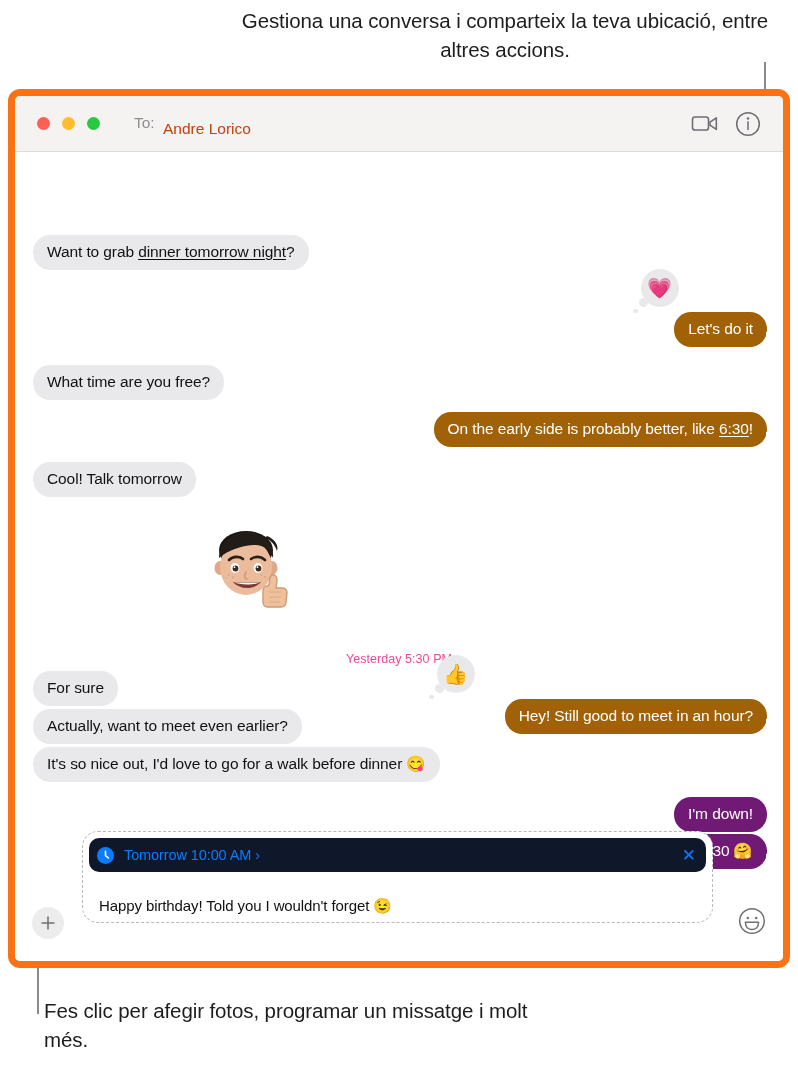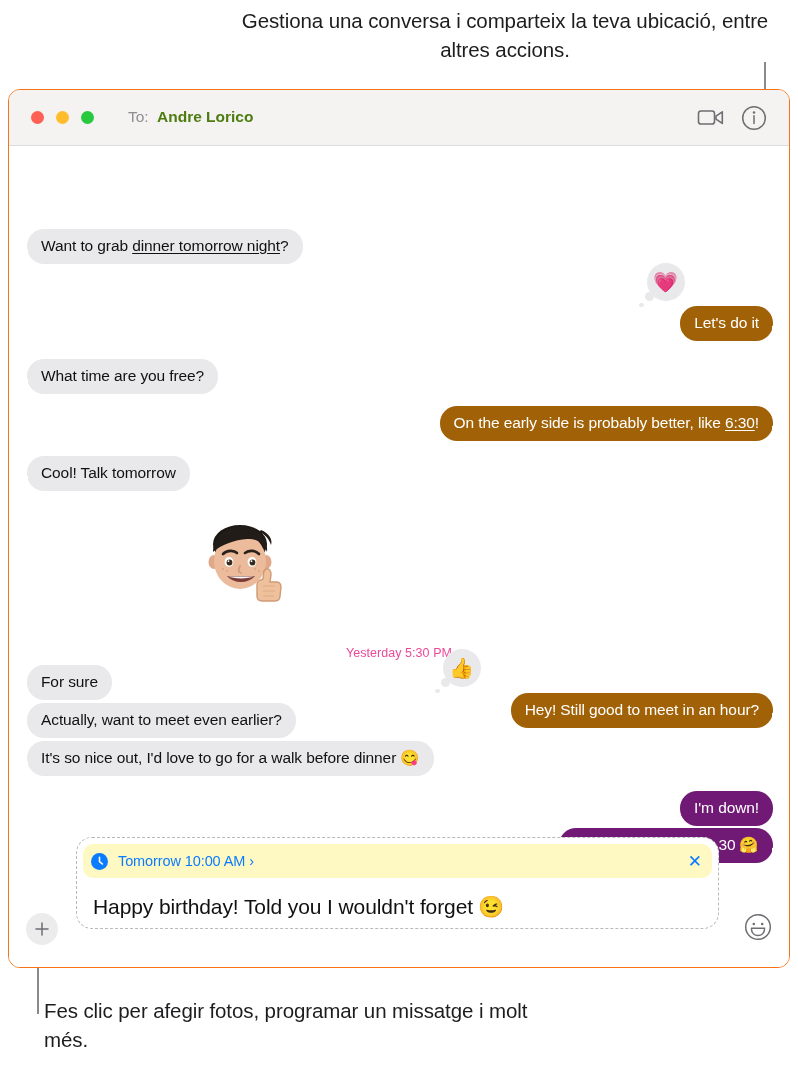--- a/index.html
+++ b/index.html
@@ -34,21 +34,21 @@
   }
   #leader-top { top: 62px; left: 764px; height: 50px; }
   #leader-bottom { top: 962px; left: 37px; height: 52px; }
 
   
   #window {
     position: absolute;
     left: 8px; top: 89px;
     width: 782px; height: 879px;
     background: #ffffff;
-    border: 1px solid #f97316;
+    border: 7px solid #f97316;
     border-radius: 12px;
     overflow: hidden;
   }
 
   
   #titlebar {
     position: relative;
     height: 56px;
     background: #f4f3f2;
     border-bottom: 1px solid #dcdcdc;
@@ -59,22 +59,22 @@
   }
   #tl-close   { left: 22px;  background: #ff6054; }
   #tl-min     { left: 47px;  background: #ffbd2e; }
   #tl-max     { left: 72px;  background: #27c93f; }
 
   #to-label {
     position: absolute; left: 119px; top: 18px;
     font-size: 15.5px; color: #8e8e93;
   }
   #recipient {
-    position: absolute; left: 148px; top: 18px;
-    font-size: 15.5px; color: #4d7c0f; font-weight: bold;
+    position: absolute; left: 148px; top: 24px;
+    font-size: 15.5px; color: #c2410c;
   }
 
   #facetime-btn {
     position: absolute; right: 64px; top: 16px;
     width: 28px; height: 24px; cursor: pointer;
   }
   #info-btn {
     position: absolute; right: 22px; top: 15px;
     width: 26px; height: 26px; cursor: pointer;
   }
@@ -206,21 +206,21 @@
     top: -64px;
     height: 92px;
     border: 1.4px dashed #b9b9b9;
     border-radius: 16px;
     background: #fff;
     padding: 6px;
   }
   #sched-banner {
     height: 34px;
     border-radius: 10px;
-    background: #fef9c3;
+    background: #0f172a;
     display: flex; align-items: center;
     padding: 0 10px 0 8px;
     cursor: pointer;
   }
   #clock-icon { width: 17px; height: 17px; flex: 0 0 auto; }
   #sched-text {
     margin-left: 10px;
     color: #0a7cff;
     font-size: 14.5px;
     letter-spacing: -0.1px;
@@ -231,23 +231,23 @@
     font-size: 14.5px;
   }
   #sched-close {
     margin-left: auto;
     color: #0a7cff;
     font-size: 17px;
     line-height: 1;
     cursor: pointer;
   }
   #draft-text {
-    margin-top: 17px;
+    margin-top: 25px;
     padding-left: 10px;
-    font-size: 21px;
+    font-size: 15px;
     color: #111;
     letter-spacing: -0.1px;
   }
 </style>
 </head>
 <body>
 
 <div id="root">
 
   <div class="callout-text" id="callout-top">Gestiona una conversa i comparteix la teva ubicació, entre altres accions.</div>

